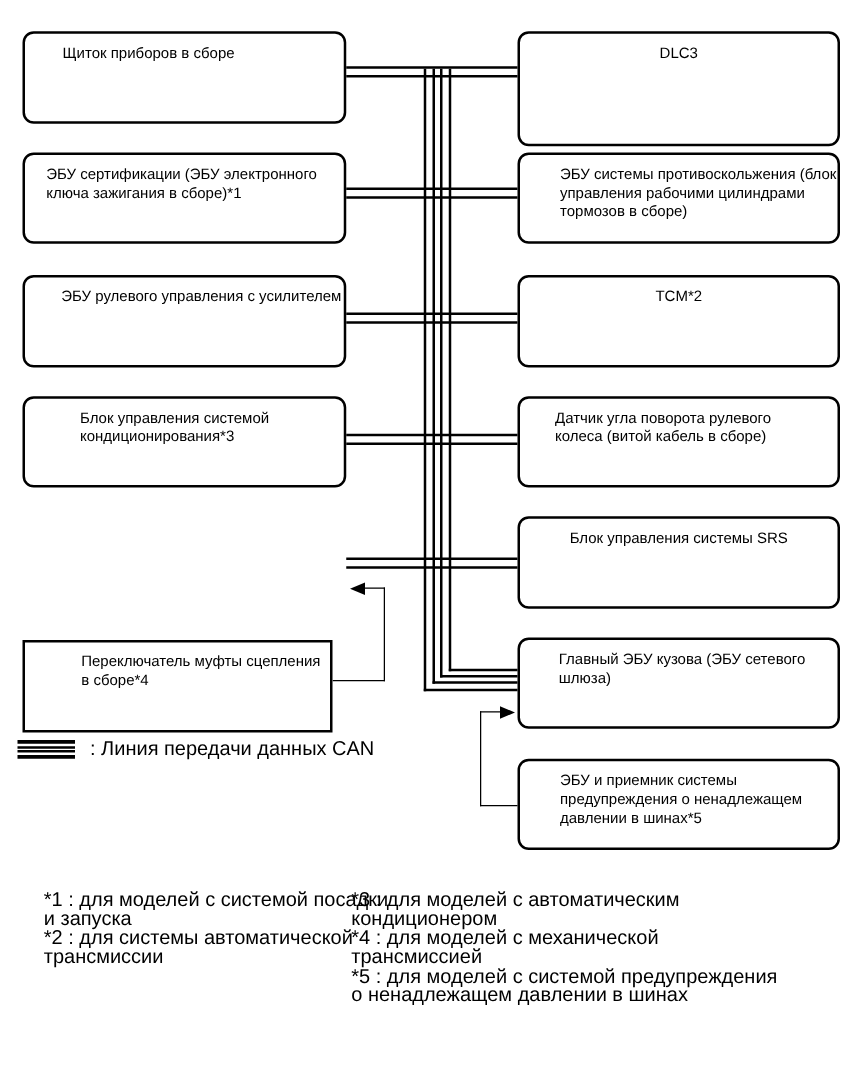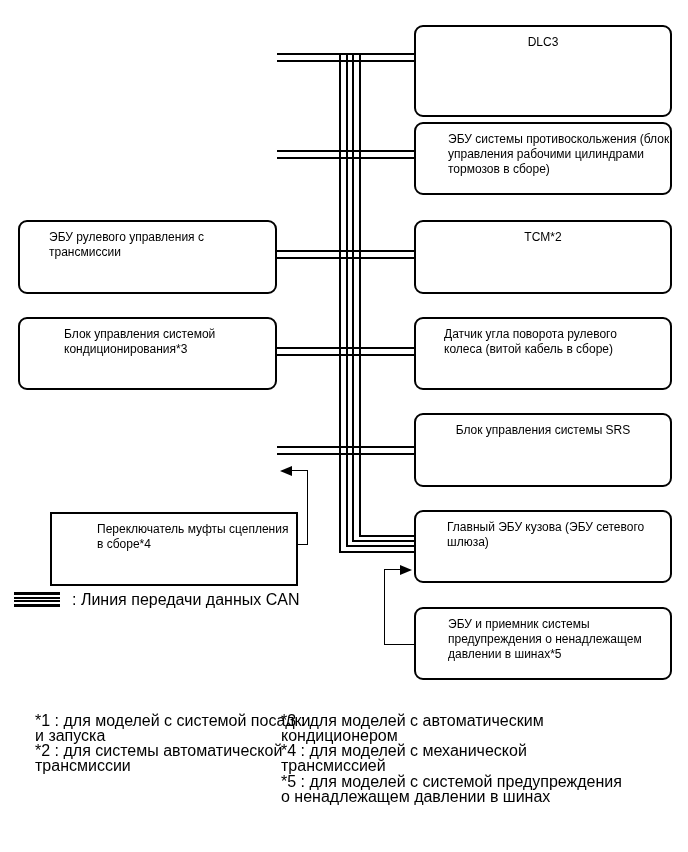--- a/index.html
+++ b/index.html
@@ -7,21 +7,21 @@
     position:relative; width:688px; height:852px; background:#ffffff;
     font-family:"Liberation Sans", sans-serif; color:#000;
     overflow:hidden;
   }
   .node {
     position:absolute; box-sizing:border-box;
     border:2px solid #000; border-radius:9px; background:#fff;
     font-size:12px; line-height:15px; padding-top:8px;
     white-space:pre-line; z-index:3;
   }
-  .node.square { border-radius:0;margin-left:32px; }
+  .node.square { border-radius:0; }
   .node.center { text-align:center; }
   .stub {
     position:absolute; left:277px; width:137px; height:9px;
     box-sizing:border-box; border-top:2px solid #000; border-bottom:2px solid #000;
     z-index:2;
   }
   .trunk {
     position:absolute; box-sizing:border-box;
     border-left:2px solid #000; border-bottom:2px solid #000; z-index:1;
   }
@@ -46,21 +46,24 @@
   <div class="trunk" style="left:346px; top:55px; width:68px; height:492px;"></div>
   <div class="trunk" style="left:352px; top:55px; width:62px; height:487px;"></div>
   <div class="trunk" style="left:359px; top:55px; width:55px; height:482px;"></div>
 
   <div class="stub" style="top:53px;"></div>
   <div class="stub" style="top:150px;"></div>
   <div class="stub" style="top:250px;"></div>
   <div class="stub" style="top:347px;"></div>
   <div class="stub" style="top:446px;"></div>
 
-  <div class="node" style="left:18px; top:220px; width:259px; height:74px; padding-left:29px;">ЭБУ рулевого управления с трансмиссии</div>
+  <div class="node" style="left:18px; top:25px; width:259px; height:74px; padding-left:30px;">Щиток приборов в сборе</div>
+  <div class="node" style="left:18px; top:122px; width:259px; height:73px; padding-left:17px;">ЭБУ сертификации (ЭБУ электронного
+ключа зажигания в сборе)*1</div>
+  <div class="node" style="left:18px; top:220px; width:259px; height:74px; padding-left:29px;">ЭБУ рулевого управления с усилителем</div>
   <div class="node" style="left:18px; top:317px; width:259px; height:73px; padding-left:44px;">Блок управления системой
 кондиционирования*3</div>
   <div class="node square" style="left:18px; top:512px; width:248px; height:74px; padding-left:45px;">Переключатель муфты сцепления
 в сборе*4</div>
 
   <div class="node center" style="left:414px; top:25px; width:258px; height:92px;">DLC3</div>
   <div class="node" style="left:414px; top:122px; width:258px; height:73px; padding-left:32px;">ЭБУ системы противоскольжения (блок
 управления рабочими цилиндрами
 тормозов в сборе)</div>
   <div class="node center" style="left:414px; top:220px; width:258px; height:74px;">TCM*2</div>

